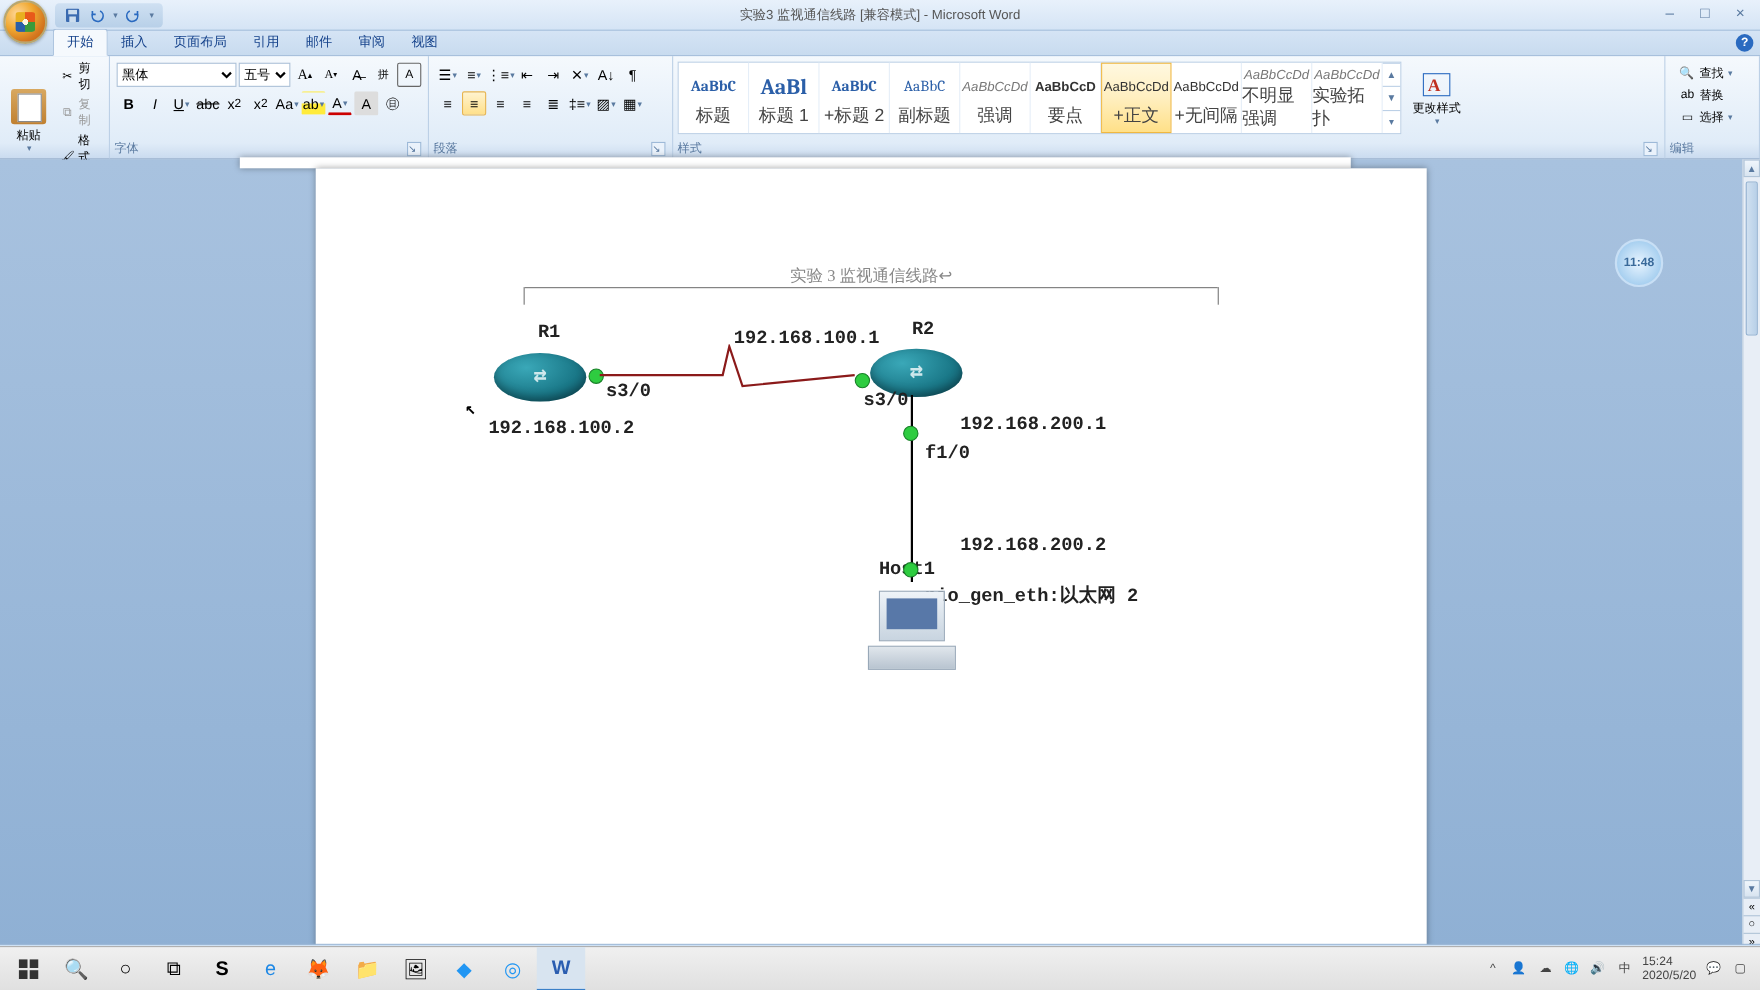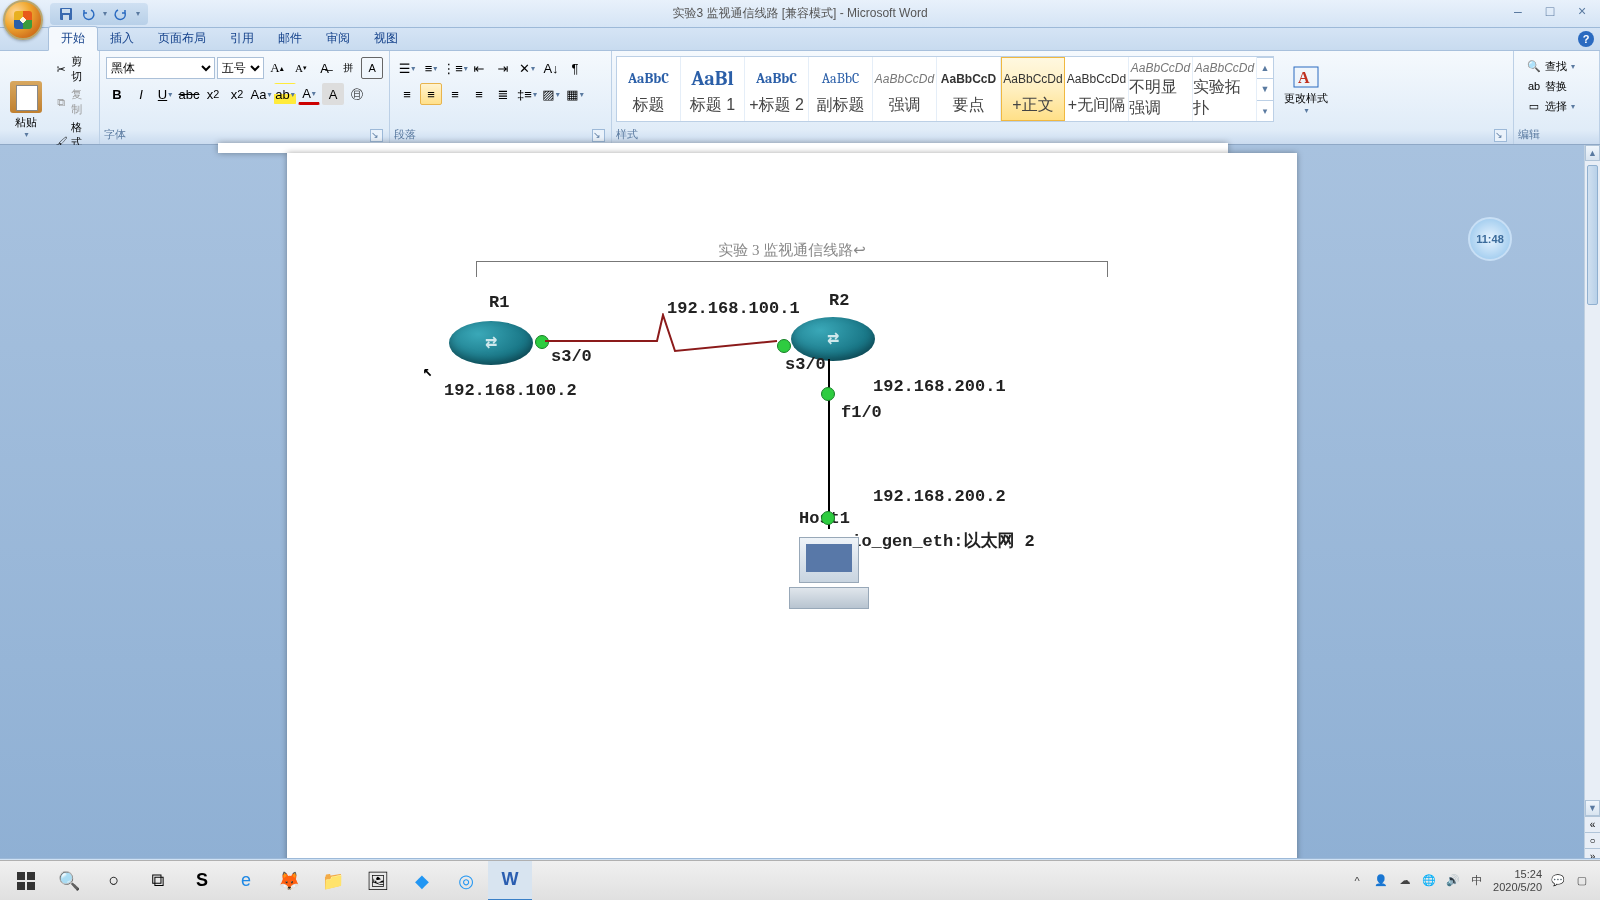--- a/index.html
+++ b/index.html
@@ -104,21 +104,21 @@
 .view-btns { display:flex; gap:1px; }
 .view-btns span { width:20px; height:16px; border:1px solid #8fa8c6; background:#e8f0f8; cursor:pointer; display:inline-flex; align-items:center; justify-content:center; font-size:10px; }
 .zoom-slider { width:100px; height:4px; background:#8fa8c6; position:relative; margin:0 6px; }
 .zoom-slider .zthumb { position:absolute; left:56px; top:-4px; width:8px; height:12px; background:#6088b0; border-radius:2px; }
 
 
 .taskbar { position:absolute; bottom:0; left:0; right:0; height:40px; background:linear-gradient(to bottom,#f0f0f0,#e0e0e0); border-top:1px solid #b0b0b0; display:flex; align-items:center; padding:0 4px; }
 .taskbar .tbtn { width:44px; height:40px; display:flex; align-items:center; justify-content:center; cursor:pointer; font-size:18px; }
 .taskbar .active-app { border-bottom:2px solid #3a80c8; background:#d8e4f0; }
 .tray { margin-left:auto; display:flex; align-items:center; gap:8px; font-size:11px; color:#444; padding-right:6px; }
-.tray .clock { text-align:right; line-height:13px; }
+.tray .clock { text-align:left; line-height:13px; }
 .tray .ticn { width:16px; cursor:pointer; display:inline-flex; justify-content:center; }
 
 svg { display:block; }
 </style>
 </head>
 <body>
 
 <div class="titlebar">
   <div class="office-btn"></div>
   <div class="qat">

